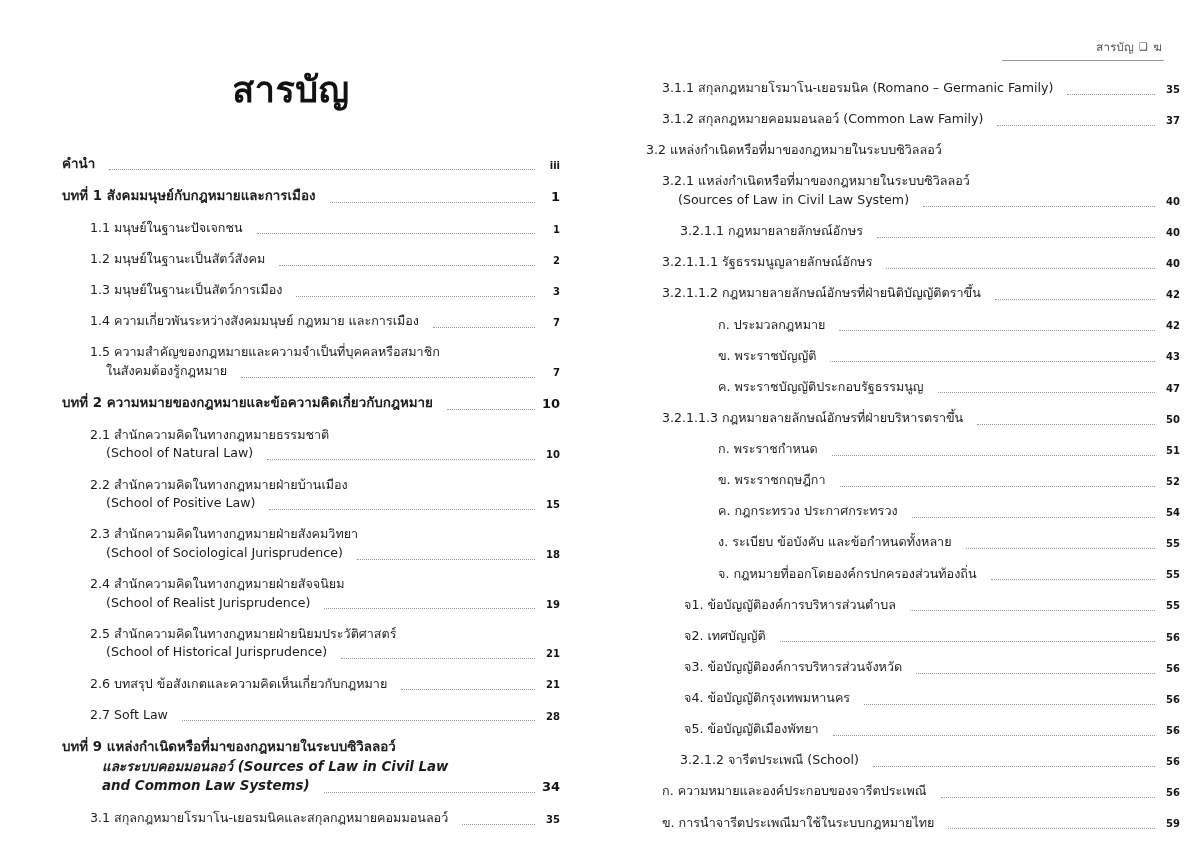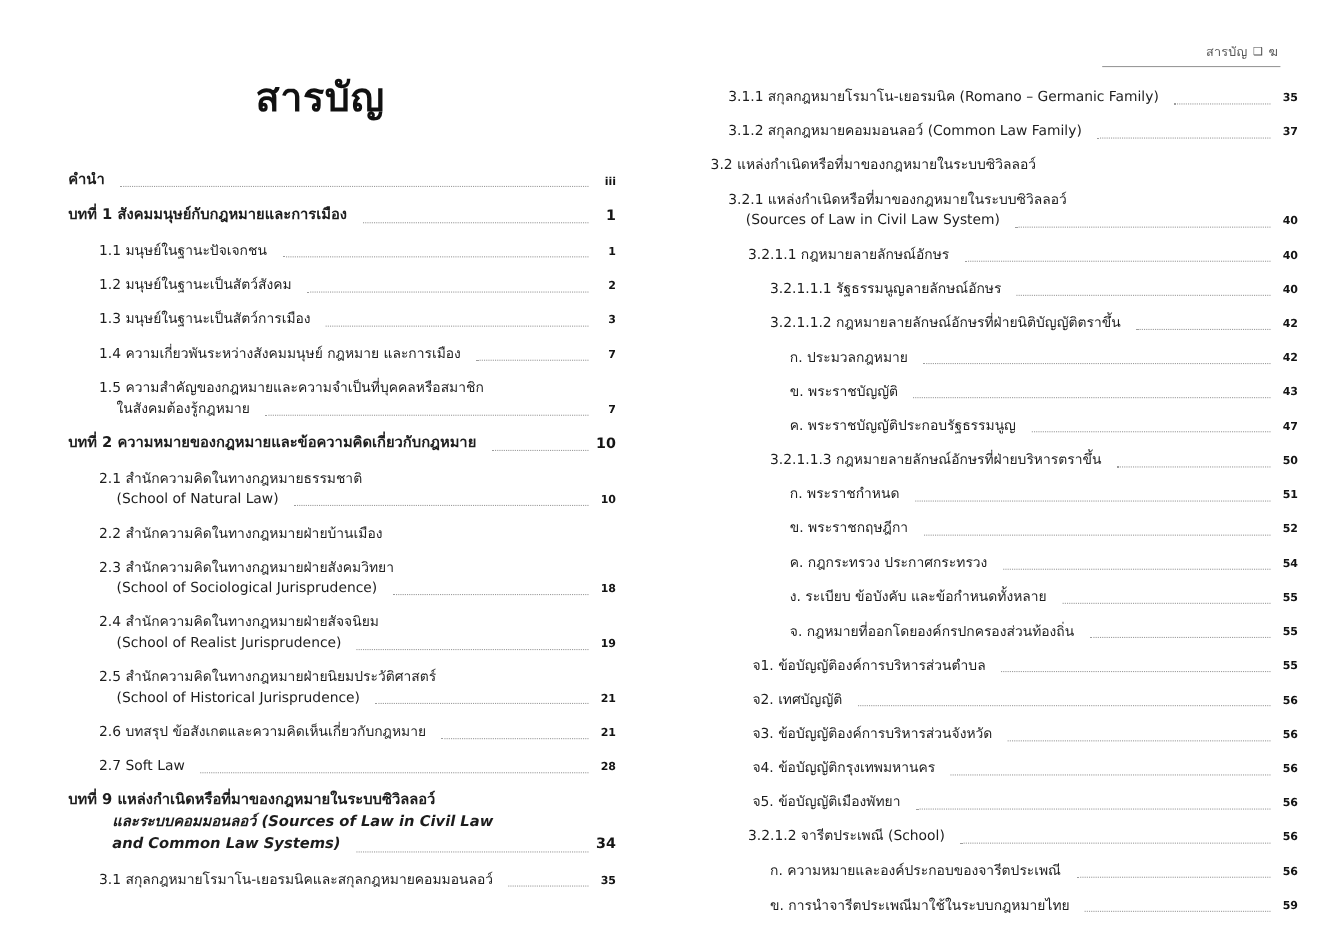--- a/index.html
+++ b/index.html
@@ -135,21 +135,21 @@
   .entry.lvl-chapter .pageno { font-weight: 700; font-size: 13px; }
 
   .entry.lvl-front { font-weight: 700; font-size: 13.4px; }
   .entry.lvl-front .pageno { font-weight: 700; }
 
   
   .ind-0  { margin-left: 0px; }
   .ind-1  { margin-left: 28px; }
   .ind-2  { margin-left: 44px; }
   .ind-3  { margin-left: 62px; }
-  .ind-4  { margin-left: 82px; }
+  .ind-4  { margin-left: 44px; }
   .ind-5  { margin-left: 100px; }
   .ind-6  { margin-left: 66px; }
 
   
   .hang-1 .cont { padding-left: 40px; font-style: italic; }
   .hang-2 .cont { padding-left: 16px; }
   .hang-0 .cont { padding-left: 0px; }
 
   .entry.lvl-chapter .cont { font-weight: 700; }
 </style>
@@ -226,20 +226,25 @@
           </div>
           <div class="row">
             <span class="label cont">(School of Natural Law)</span>
             <span class="leader"></span>
             <span class="pageno">10</span>
           </div>
         </div>
         <div class="entry lvl-section ind-1 hang-2">
           <div class="row">
             <span class="label">2.2 สำนักความคิดในทางกฎหมายฝ่ายบ้านเมือง</span>
+          </div>
+          <div class="row">
+            <span class="label cont">(School of Positive Law)</span>
+            <span class="leader"></span>
+            <span class="pageno">15</span>
           </div>
         </div>
         <div class="entry lvl-section ind-1 hang-2">
           <div class="row">
             <span class="label">2.3 สำนักความคิดในทางกฎหมายฝ่ายสังคมวิทยา</span>
           </div>
           <div class="row">
             <span class="label cont">(School of Sociological Jurisprudence)</span>
             <span class="leader"></span>
             <span class="pageno">18</span>

